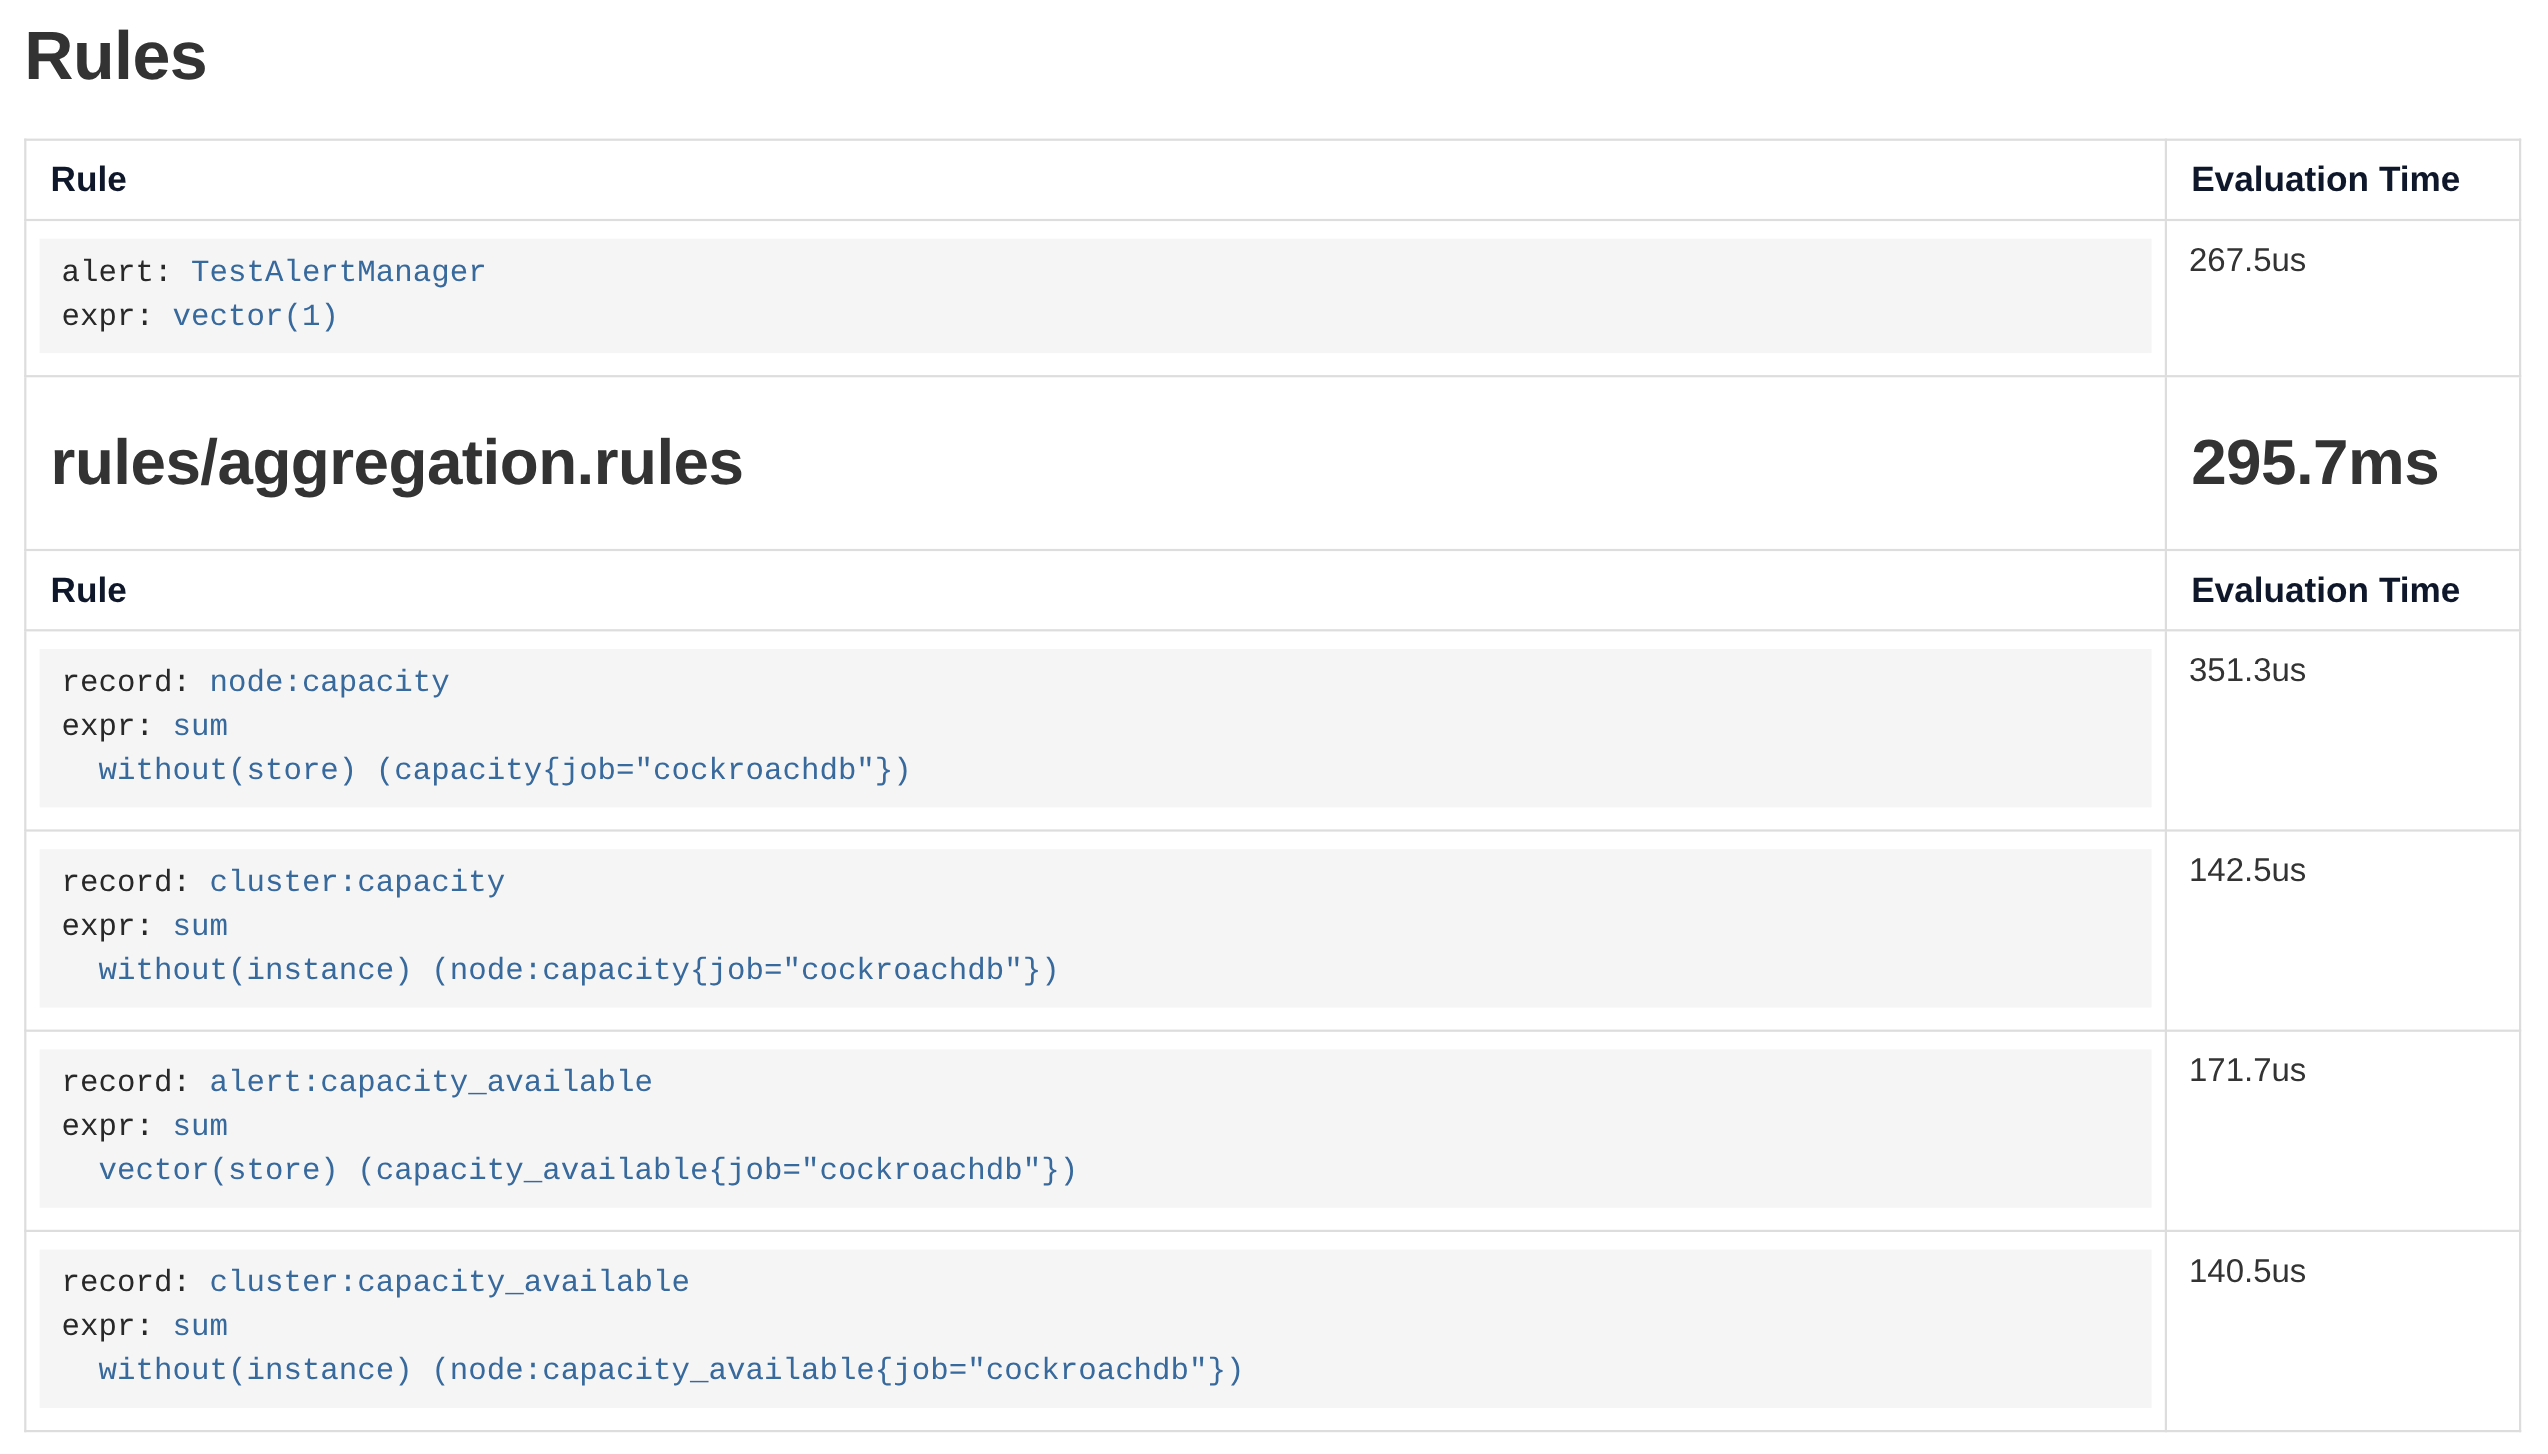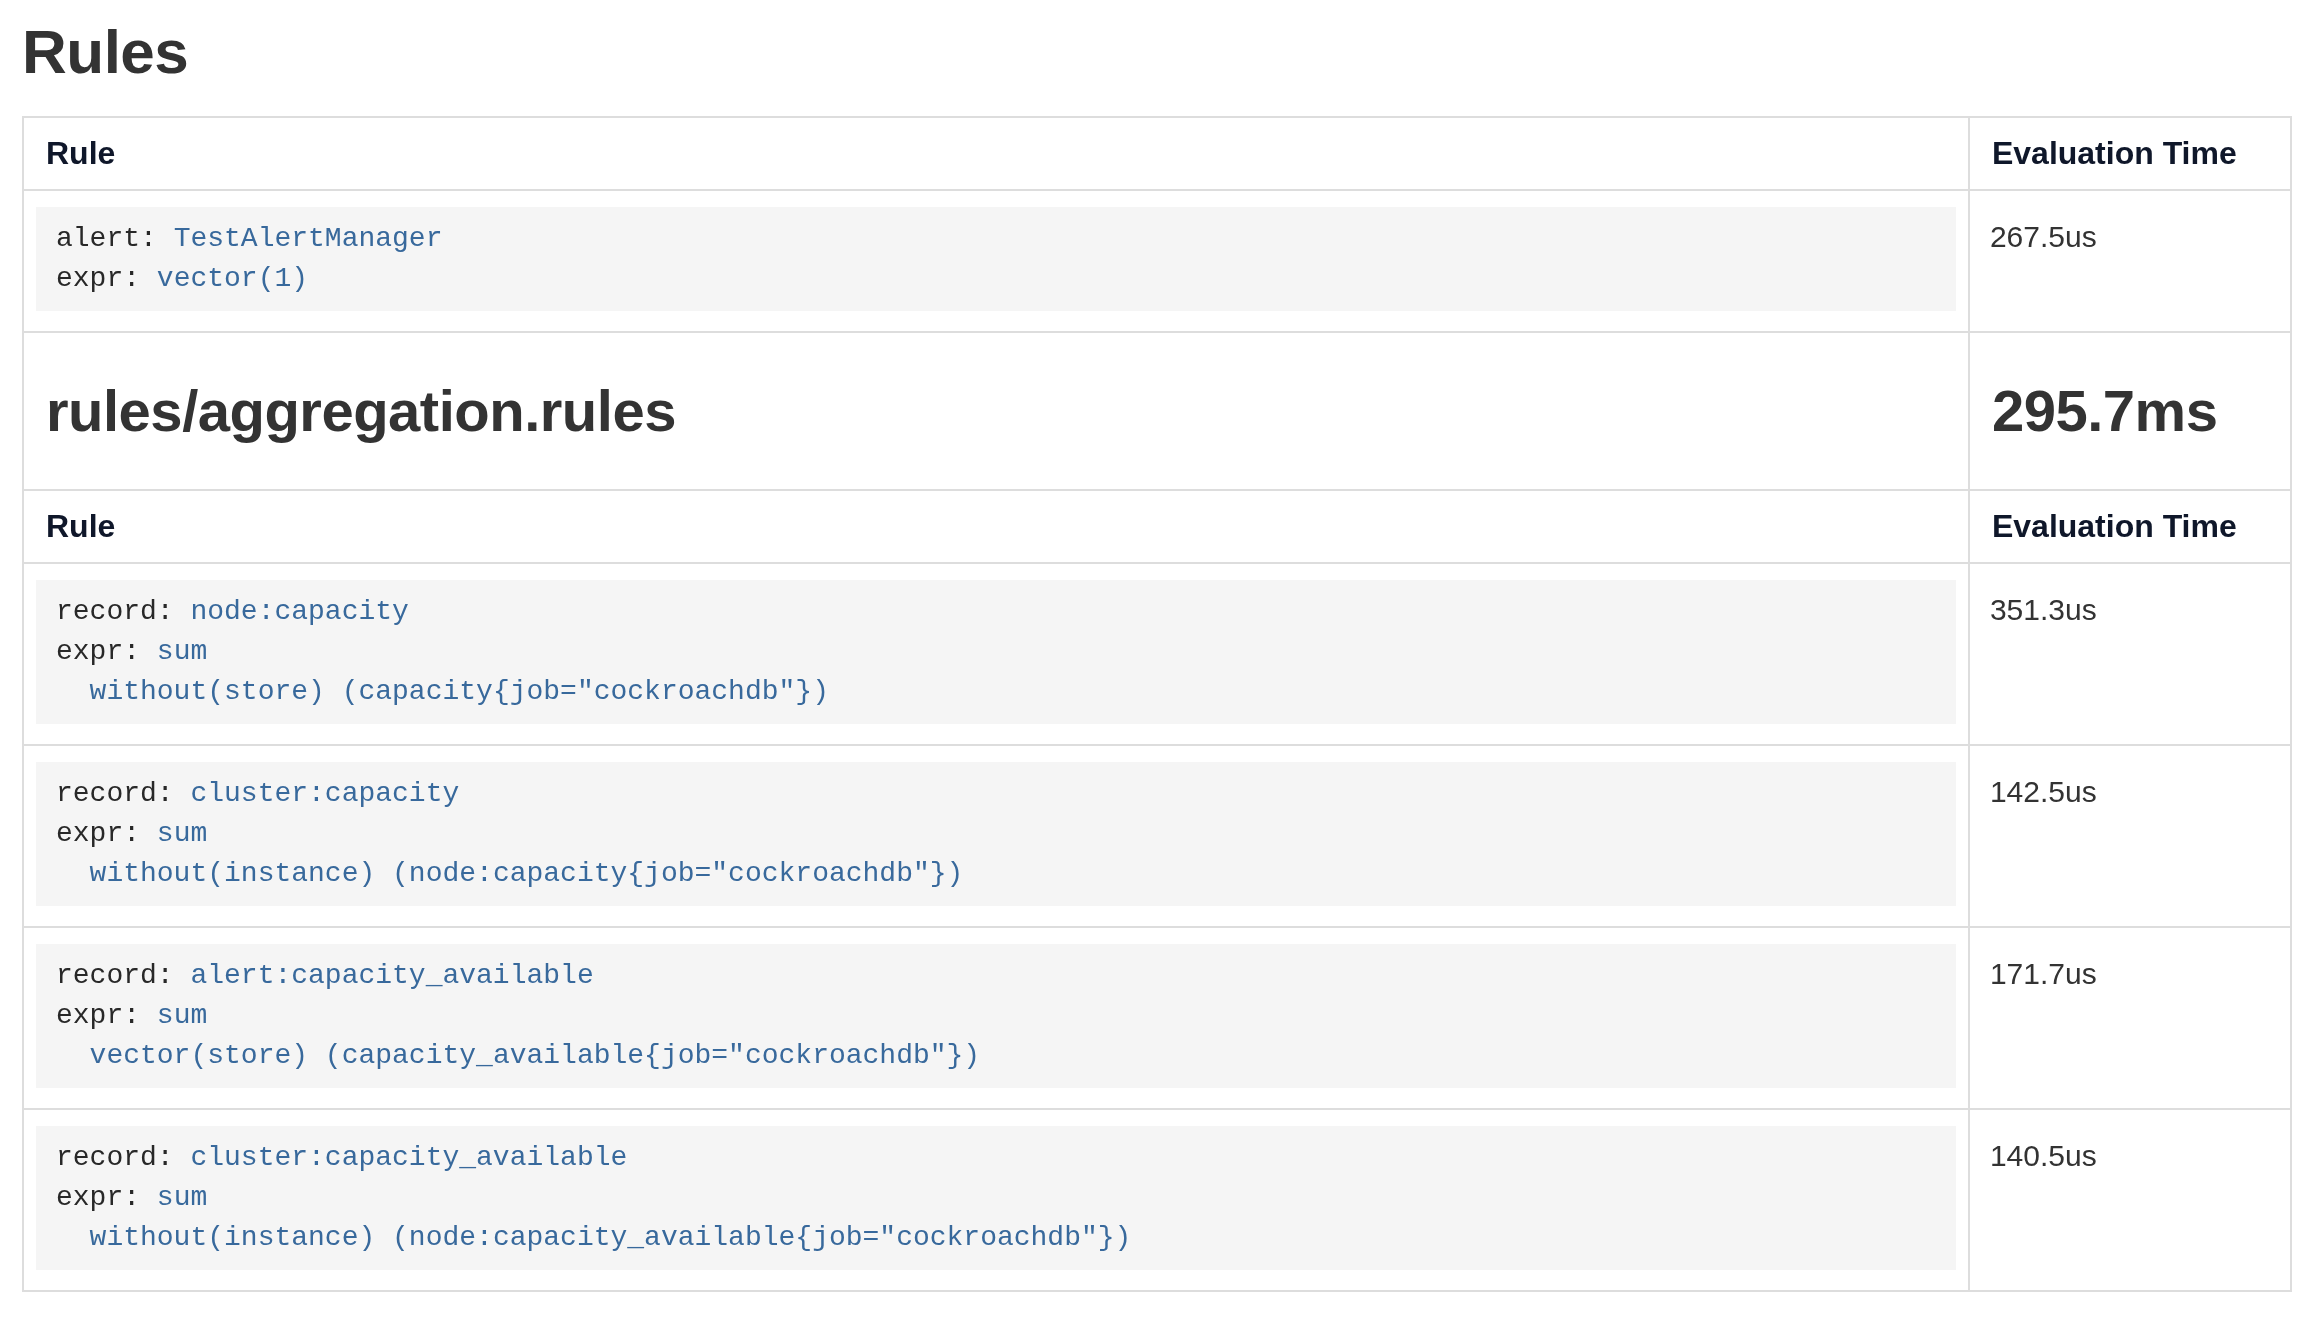--- a/index.html
+++ b/index.html
@@ -14,21 +14,21 @@
   }
   .page {
     padding: 0 24px 0 22px;
   }
   h1.page-title {
     font-size: 62px;
     line-height: 68px;
     font-weight: 700;
     letter-spacing: -0.5px;
     color: #333333;
-    margin: 18px 0 30px 0;
+    margin: 18px 0 40px 0;
   }
   table.rules-table {
     width: 100%;
     border-collapse: collapse;
     table-layout: fixed;
   }
   col.col-rule { width: 85.8%; }
   col.col-time { width: 14.2%; }
   td, th {
     border: 2px solid #dddddd;
@@ -73,21 +73,21 @@
     white-space: pre;
     overflow: hidden;
   }
   pre.rule-code .k { color: #282828; }
   pre.rule-code a.v {
     color: #38699c;
     text-decoration: none;
     cursor: pointer;
   }
   td.time-cell {
-    padding: 28px 20px;
+    padding: 18px 20px;
     font-size: 30px;
     line-height: 36px;
     color: #333333;
     white-space: nowrap;
     margin-left: 28px;
   }
 </style>
 </head>
 <body>
 

